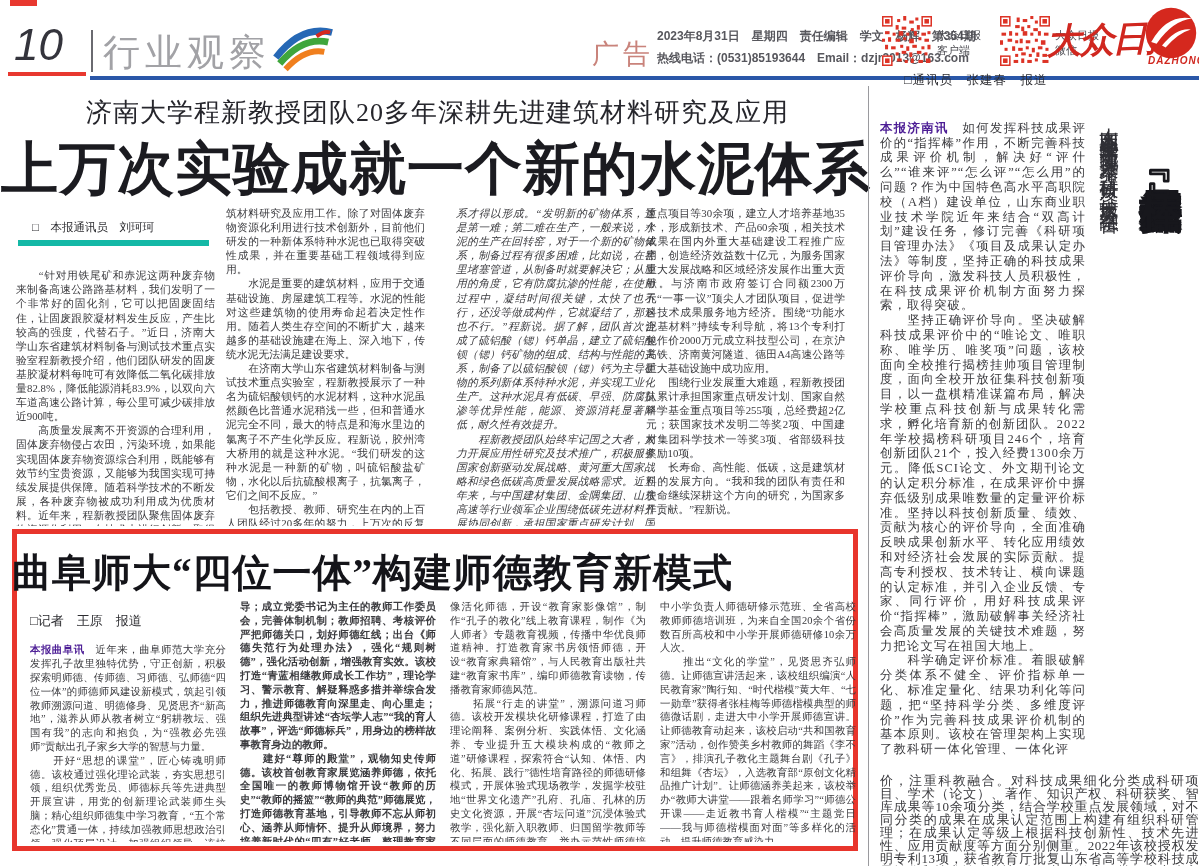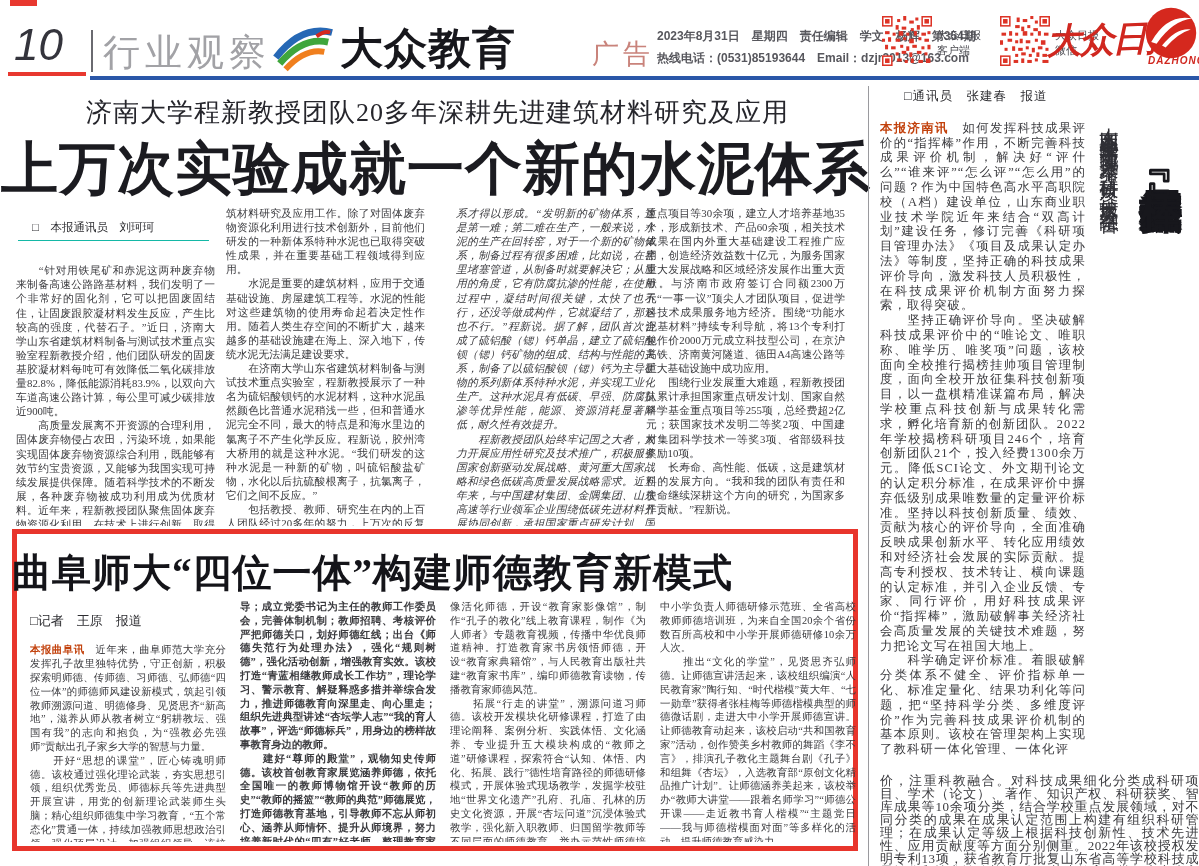--- a/index.html
+++ b/index.html
@@ -24,33 +24,33 @@
   .masthead-logo{left:1144px;top:6px;}
   .masthead-en{left:1148px;top:55px;font-size:10px;font-weight:bold;font-style:italic;color:#d0271f;font-family:"Liberation Sans",sans-serif;letter-spacing:1px;}
   .blue-rule{left:90px;top:76px;width:1109px;height:4px;background:#2a57a8;}
   
   .kicker{left:15px;top:95px;width:845px;text-align:center;font-size:26px;color:#26262c;letter-spacing:1px;}
   .main-headline{left:0;top:131px;width:872px;text-align:center;font-size:57px;font-weight:900;color:#1b1b20;
                  font-family:"Liberation Sans",sans-serif;letter-spacing:1px;}
   .lcol{top:206px;width:199px;height:320px;overflow:hidden;font-size:10.8px;line-height:14.1px;
         text-align:justify;white-space:pre-line;color:#3a3a3e;}
   .lcol1{left:16px;} .lcol2{left:226px;} .lcol3{left:456px;font-style:italic;} .lcol4{left:646px;}
-  .byline-main{display:block;border-bottom:1px solid #14b8a6;padding:0 4px 6px 14px;margin:0 6px 8px 2px;
+  .byline-main{display:block;border-bottom:6px solid #14b8a6;padding:0 4px 6px 14px;margin:0 6px 8px 2px;
                font-size:11.5px;color:#2c2c30;white-space:normal;}
   
   .red-box{left:12px;top:529px;width:836px;height:312px;border:5px solid #e8352c;background:#fff;}
   .box-headline{left:12px;top:546px;width:988px;text-align:left;font-size:39px;font-weight:bold;color:#141419;letter-spacing:1px;}
   .bcol{top:600px;width:196px;height:242px;overflow:hidden;font-size:10.4px;line-height:13.8px;
         text-align:justify;white-space:pre-line;color:#3a3a3e;}
   .bcol1{left:30px;} .bcol2{left:240px;font-weight:bold;} .bcol3{left:450px;} .bcol4{left:660px;}
   .byline-box{display:block;font-size:13px;color:#2c2c30;margin-bottom:2px;white-space:normal;}
-  b.dateline{color:#c2410c;}
+  b.dateline{color:#4c1d95;}
   
   .v-rule{left:868px;top:86px;width:1px;height:780px;background:#9a9a9e;}
-  .r-byline{left:904px;top:88px;font-size:12.5px;color:#2c2c30;letter-spacing:1px;}
+  .r-byline{left:904px;top:72px;font-size:12.5px;color:#2c2c30;letter-spacing:1px;}
   .r-narrow{left:880px;top:106px;width:206px;height:666px;overflow:hidden;font-size:12.4px;line-height:14.8px;
             letter-spacing:1.1px;text-align:justify;white-space:pre-line;color:#3a3a3e;}
   .r-wide{left:880px;top:774px;width:319px;height:92px;overflow:hidden;font-size:13px;line-height:13px;
           letter-spacing:0.5px;text-align:justify;white-space:pre-line;color:#3a3a3e;}
   .v-subtitle{left:1092px;top:112px;width:30px;height:660px;writing-mode:vertical-rl;font-size:19px;
               color:#303036;letter-spacing:2px;}
   .v-headline{left:1124px;top:156px;width:66px;height:580px;writing-mode:vertical-rl;font-size:43px;
               font-weight:bold;color:#17171c;}
 </style>
 </head>
@@ -65,21 +65,20 @@
   <div class="abs section-title">行业观察</div>
 
   <div class="abs brand-logo">
     <svg width="62" height="50" viewBox="0 0 64 50">
       <path d="M4 36 Q 30 2 62 10" stroke="#2668b5" stroke-width="7" fill="none"></path>
       <path d="M8 42 Q 32 14 58 20" stroke="#3fa63c" stroke-width="7" fill="none"></path>
       <path d="M14 48 Q 34 26 54 30" stroke="#f07f1e" stroke-width="6" fill="none"></path>
       <path d="M46 14 q 8 -6 14 -4" stroke="#d5281e" stroke-width="4" fill="none"></path>
     </svg>
   </div>
-  <div class="abs brand-title">大众教育</div>
   <div class="abs ad-label">广告</div>
   <div class="abs date-line">2023年8月31日　星期四　责任编辑　学文　杨辉　第354期</div>
   <div class="abs hotline">热线电话：(0531)85193644　Email：dzjr2013@163.com</div>
 
   <div class="abs qr1">
     <svg width="50" height="50" viewBox="0 0 33 33" fill="#dd3326">
       <rect x="0" y="0" width="7" height="7"></rect>
         <rect x="1" y="1" width="5" height="5" fill="#fff"></rect>
         <rect x="2" y="2" width="3" height="3"></rect>
       <rect x="26" y="0" width="7" height="7"></rect>

